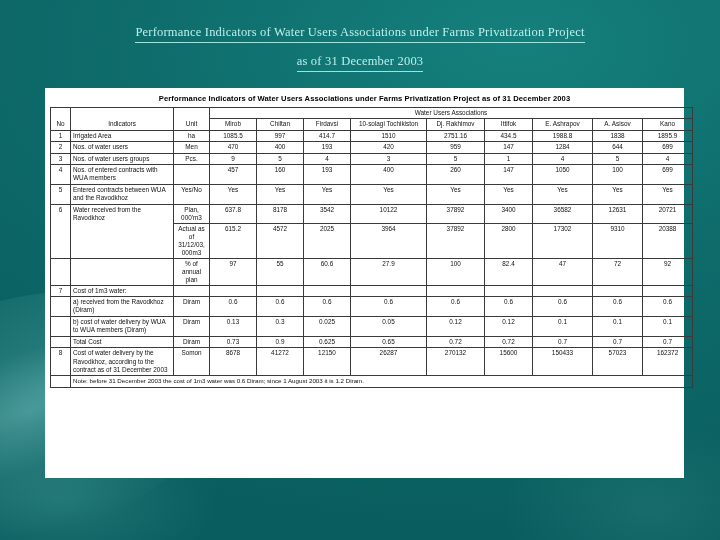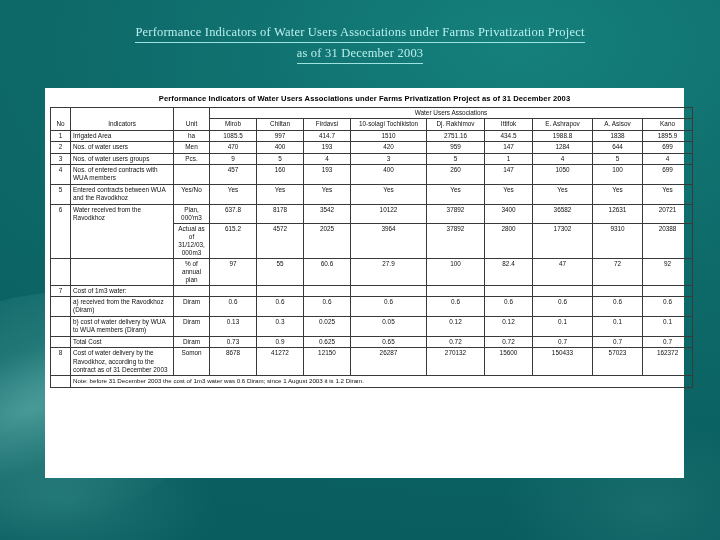--- a/index.html
+++ b/index.html
@@ -70,21 +70,21 @@
     font-family: "Liberation Serif", serif;
     font-size: 12.5px;
     line-height: 17px;
     letter-spacing: 0.2px;
   }
   #slide-title .tline {
     display: inline-block;
     border-bottom: 1px solid #9fe3e0;
     padding-bottom: 1px;
   }
-  #slide-title .l2 { margin-top: 2px; }
+  #slide-title .l2 { margin-top: 10px; }
 
   
   #table-object {
     position: absolute;
     left: 45px;
     top: 88px;
     width: 639px;
     height: 390px;
     background: #ffffff;
     box-sizing: border-box;

